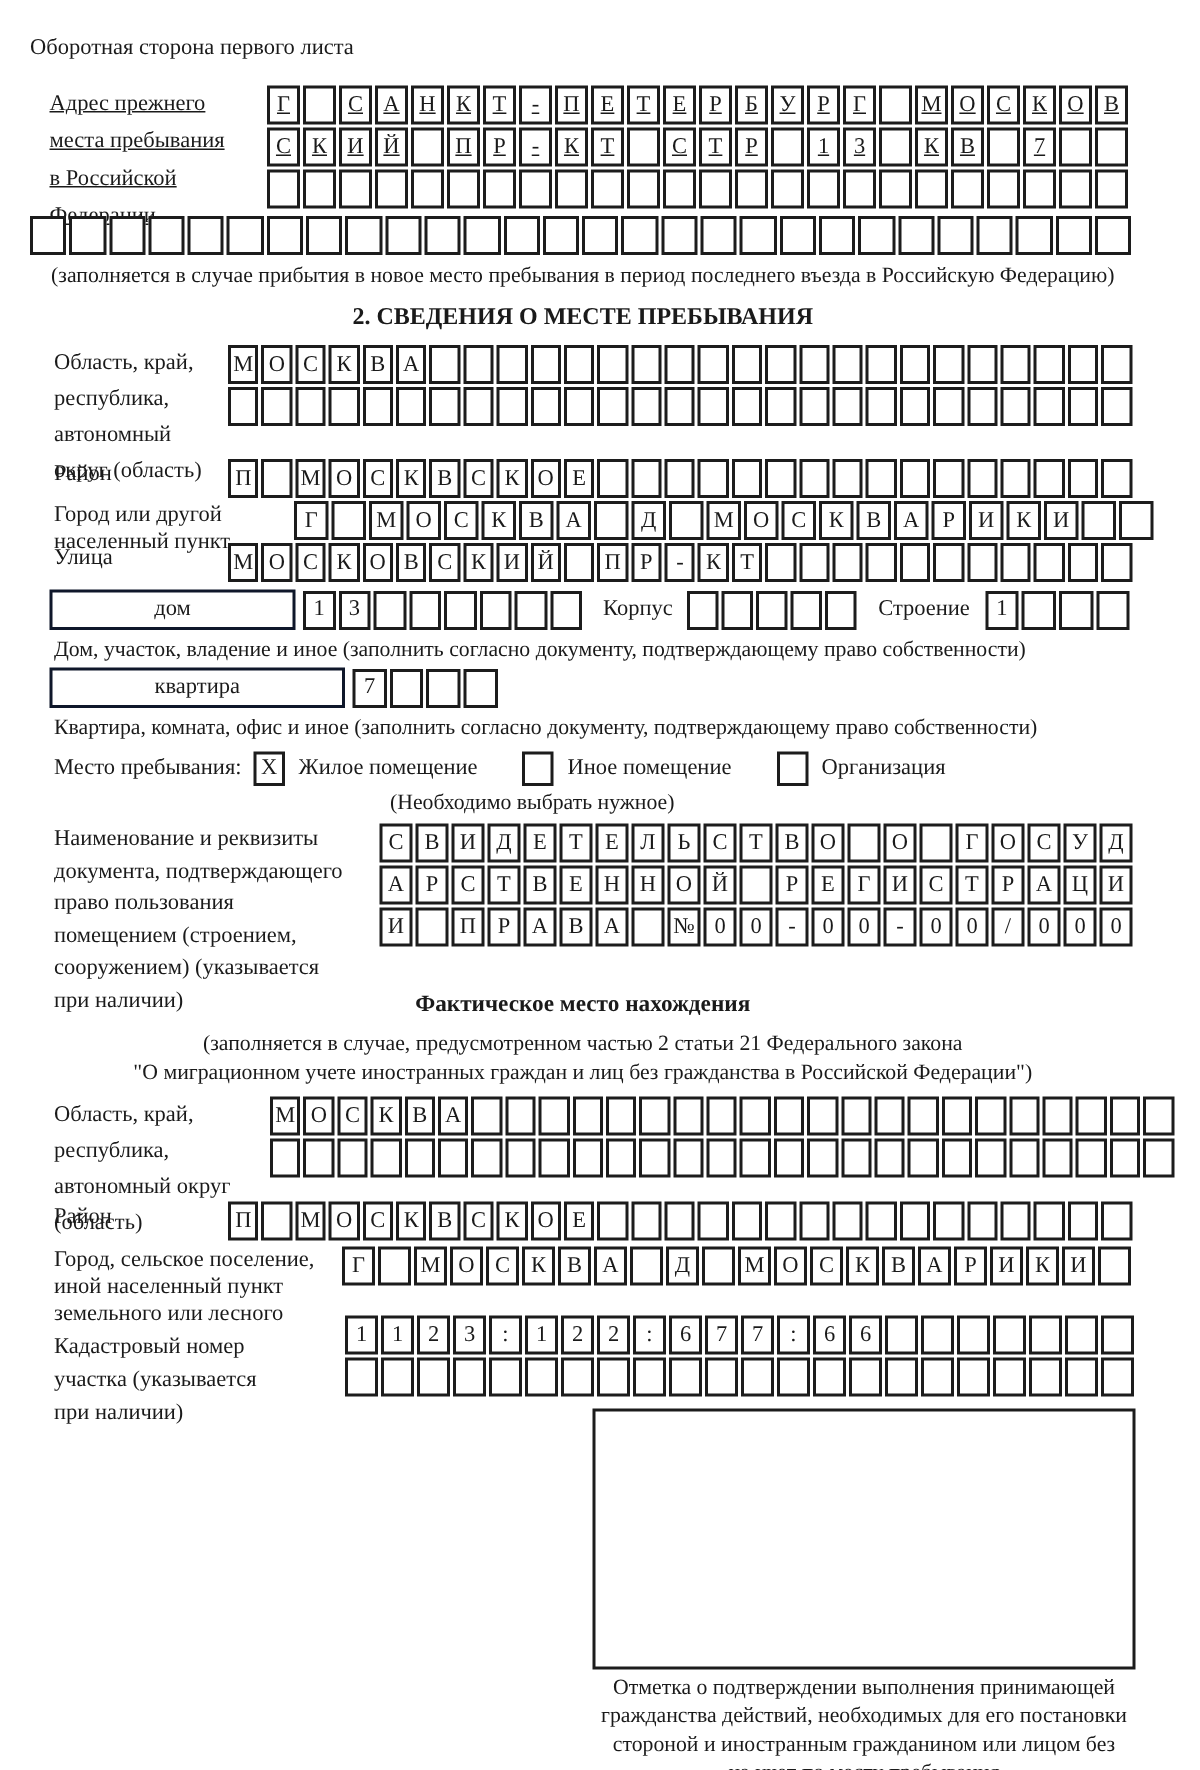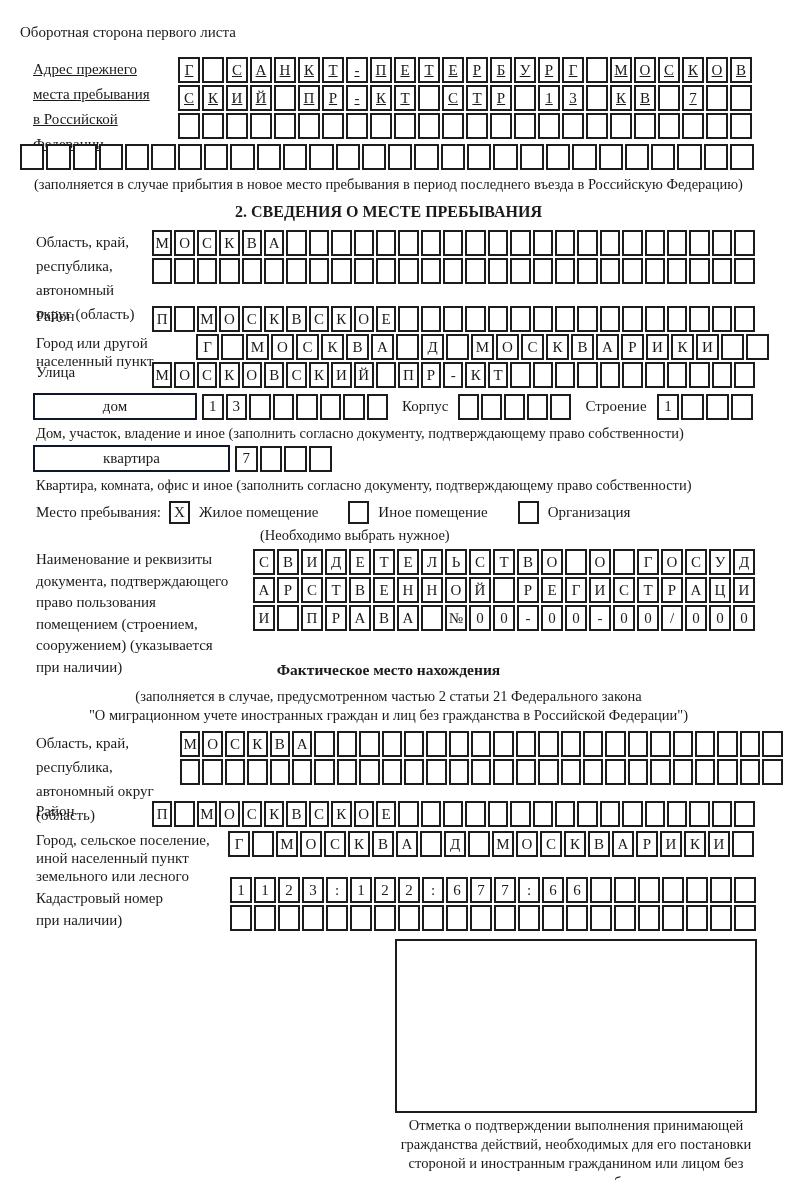--- a/index.html
+++ b/index.html
@@ -657,20 +657,21 @@
         <span class="cell">К</span>
         <span class="cell">И</span>
         <span class="cell"></span>
       </div>
   </div>
 
   <div class="fieldrow cad-block">
     <div class="flabel">
       <span class="lline">земельного или лесного</span>
       <span class="lline">Кадастровый номер</span>
+      <span class="lline">участка (указывается</span>
       <span class="lline">при наличии)</span>
     </div>
     <div class="rows">
       <div class="cellrow w22">
           <span class="cell">1</span>
           <span class="cell">1</span>
           <span class="cell">2</span>
           <span class="cell">3</span>
           <span class="cell">:</span>
           <span class="cell">1</span>

